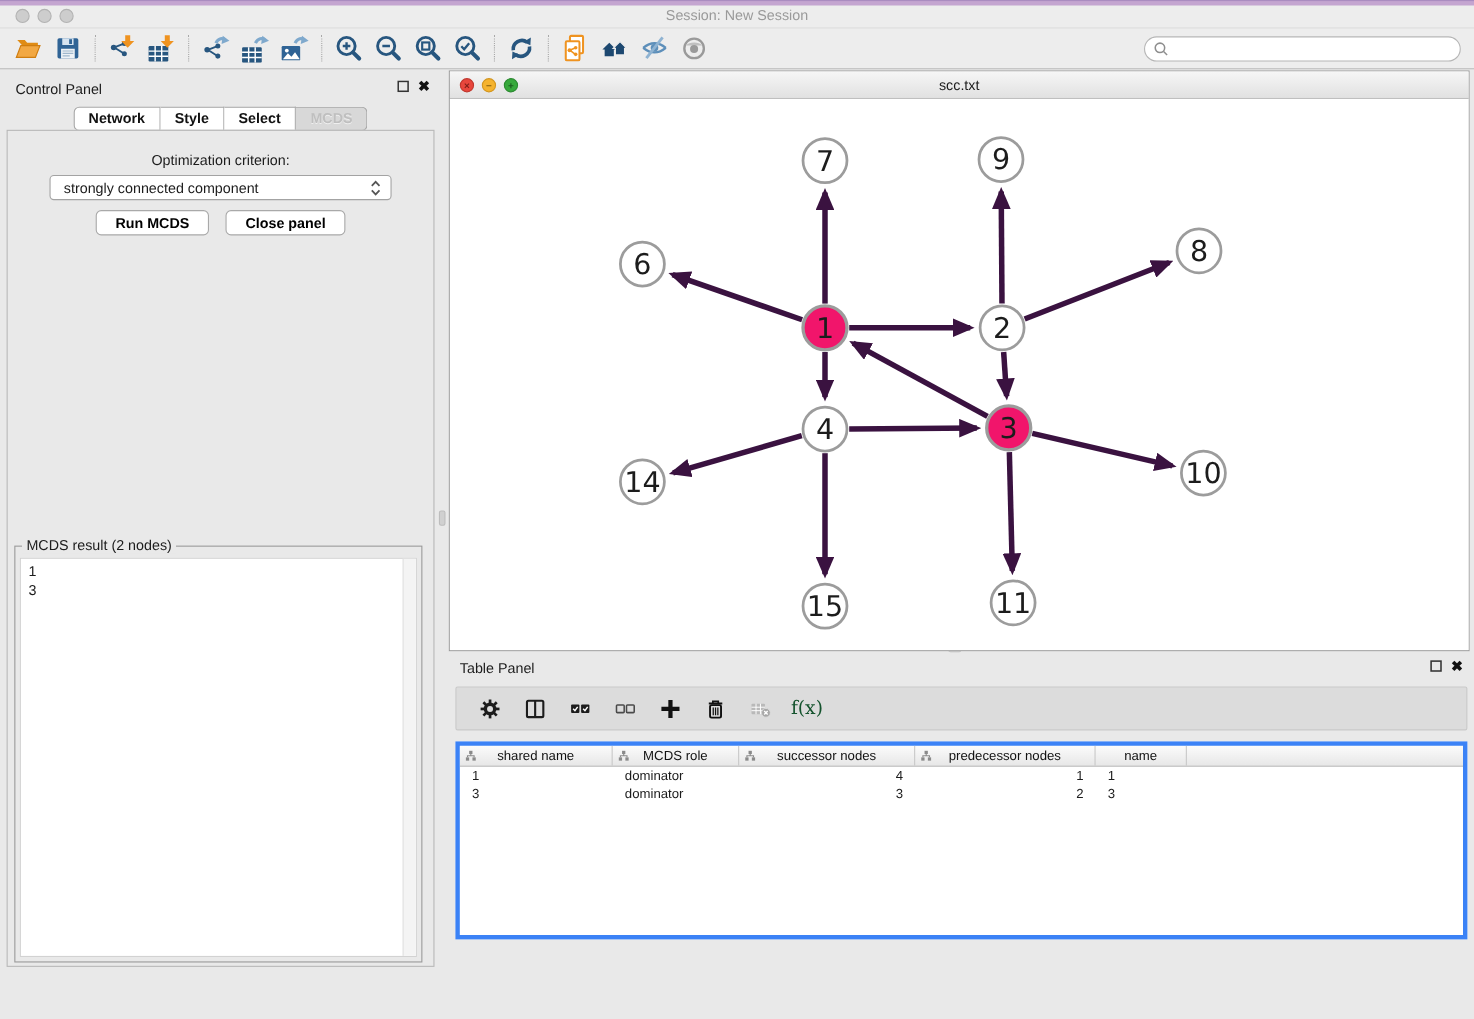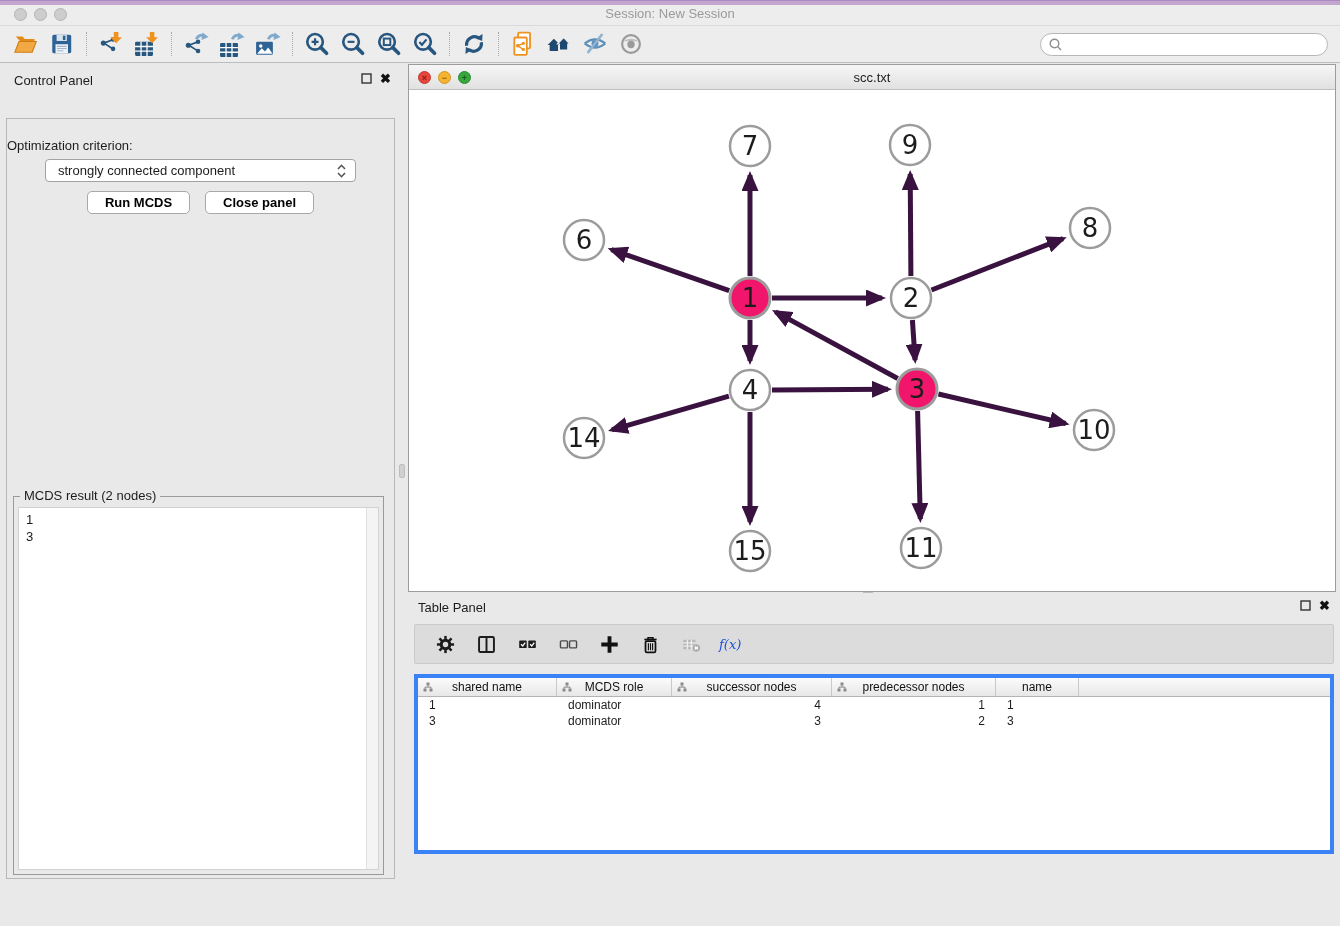--- a/index.html
+++ b/index.html
@@ -26,21 +26,21 @@
   .win-icons { position:absolute; right:10px; top:10px; display:flex; gap:8px; align-items:center; }
   .float-ico svg { display:block; }
   .close-ico { font-size:13px; font-weight:bold; color:#111; line-height:11px; }
   .tabrow { position:absolute; left:0; right:0; display:flex; justify-content:center; }
   .cp-tabs { top:34px; }
   .tab { height:22px; line-height:20px; padding:0 13px; background:#fff; border:1px solid #a9a9a9; border-left:none; font-size:13px; font-weight:600; color:#111; cursor:default; }
   .tab:first-child { border-left:1px solid #a9a9a9; border-radius:5px 0 0 5px; }
   .tab:last-child { border-radius:0 5px 5px 0; }
   .tab.active { background:#d8d8d8; color:#bfbfbf; text-shadow:0 1px 0 #efefef; }
   .cp-body { position:absolute; left:6px; right:6px; top:55px; bottom:11px; border:1px solid #b8b8b8; background:#e9e9e9; }
-  .opt-label { position:absolute; top:19px; left:0; right:0; font-size:13px; }
+  .opt-label { position:absolute; top:19px; left:0; right:0; text-align:center; font-size:13px; }
   .dropdown { position:absolute; top:40px; left:38px; right:38px; height:23px; background:#fff; border:1px solid #a3a3a3; border-radius:4px; display:flex; align-items:center; padding:0 8px 0 12px; font-size:13px; }
   .dropdown .dd-label { flex:1; }
   .btn-row { position:absolute; top:72px; left:0; right:0; display:flex; justify-content:center; gap:15px; }
   .btn { height:23px; padding:0 17px; background:#fff; border:1px solid #a9a9a9; border-radius:5px; font-size:13px; font-weight:600; font-family:"Liberation Sans",sans-serif; cursor:default; }
   .result-box { position:absolute; left:6px; right:10px; top:377px; bottom:3px; border:1px solid #9a9a9a; }
   .result-legend { position:absolute; top:-9px; left:6px; background:#e9e9e9; padding:0 4px; font-size:13px; }
   .result-area { position:absolute; left:4px; right:4px; top:10px; bottom:4px; background:#fff; border:1px solid #d2d2d2; font-size:13px; line-height:17px; padding:3px 0 0 7px; }
   .result-scroll { position:absolute; top:0; bottom:0; right:0; width:12px; background:#f4f4f4; border-left:1px solid #e2e2e2; }
   
   .vgrip { position:absolute; left:399px; top:464px; width:6px; height:14px; background:#d0d0d0; border:1px solid #bdbdbd; border-radius:2px; }
@@ -51,21 +51,21 @@
   .nw-title { position:absolute; left:0; right:0; top:5px; text-align:center; font-size:13px; color:#1c1c1c; }
   .nw-tl { position:absolute; top:6px; width:13px; height:13px; border-radius:50%; font:bold 9px/12px "Liberation Sans",sans-serif; text-align:center; }
   .nw-canvas { position:absolute; left:0; right:0; top:25px; bottom:0; background:#fff; }
   .nw-canvas svg { display:block; }
   
   .table-panel { position:absolute; left:408px; top:594px; width:932px; height:296px; }
   .tp-title { position:absolute; left:10px; top:6px; font-size:13px; }
   .tp-toolbar { position:absolute; left:6px; right:6px; top:30px; height:40px; background:#dcdcdc; border:1px solid #c9c9c9; border-radius:2px; display:flex; align-items:center; gap:15px; padding-left:17px; }
   .tp-tbtn { width:26px; height:26px; display:flex; align-items:center; justify-content:center; background:none; border:none; }
   .tp-tbtn svg { width:21px; height:21px; }
-  .fx-label { font-family:"DejaVu Serif",serif; font-style:italic; font-size:13px; color:#1d4ed8; }
+  .fx-label { font-family:"DejaVu Serif",serif; font-size:17px; color:#14532d; }
   .tp-table { position:absolute; left:6px; right:6px; top:80px; bottom:36px; background:#fff; border:4px solid #3b82f6; overflow:hidden; }
   .thead { display:flex; height:19px; background:linear-gradient(#fbfbfb,#e7e7e7); border-bottom:1px solid #b4b4b4; }
   .th { position:relative; display:flex; align-items:center; justify-content:center; border-right:1px solid #c8c8c8; font-size:12px; color:#111; }
   .th .colicon { position:absolute; left:5px; top:4px; }
   .th.filler { flex:1; border-right:none; }
   .trow { display:flex; height:16px; align-items:center; font-size:12px; }
   .td { padding:0 11px; overflow:hidden; white-space:nowrap; }
   .tp-tabs { bottom:7px; }
   
   .statusbar { position:absolute; left:0; right:0; bottom:0; height:36px; background:#ececec; border-top:1px solid #c6c6c6; }
@@ -241,20 +241,26 @@
   <div class="control-panel">
     <div class="cp-title">Control Panel</div>
     <div class="win-icons">
       <span class="float-ico">
           <svg width="11" height="11" viewBox="0 0 11 11">
             <rect x="1" y="1" width="9" height="9" fill="none" stroke="#333" stroke-width="1.4"></rect>
           </svg>
         </span>
       <span class="close-ico">✖</span>
     </div>
+    <div class="tabrow cp-tabs" id="cp-tabs">
+        <div class="tab">Network</div>
+        <div class="tab">Style</div>
+        <div class="tab">Select</div>
+        <div class="tab active">MCDS</div>
+      </div>
     <div class="cp-body">
       <div class="opt-label">Optimization criterion:</div>
       <div class="dropdown">
         <span class="dd-label">strongly connected component</span>
         <svg width="11" height="16" viewBox="0 0 11 16">
           <path d="M2 6 5.5 2.3 9 6" fill="none" stroke="#555" stroke-width="1.6"></path>
           <path d="M2 10 5.5 13.7 9 10" fill="none" stroke="#555" stroke-width="1.6"></path>
         </svg>
       </div>
       <div class="btn-row">

